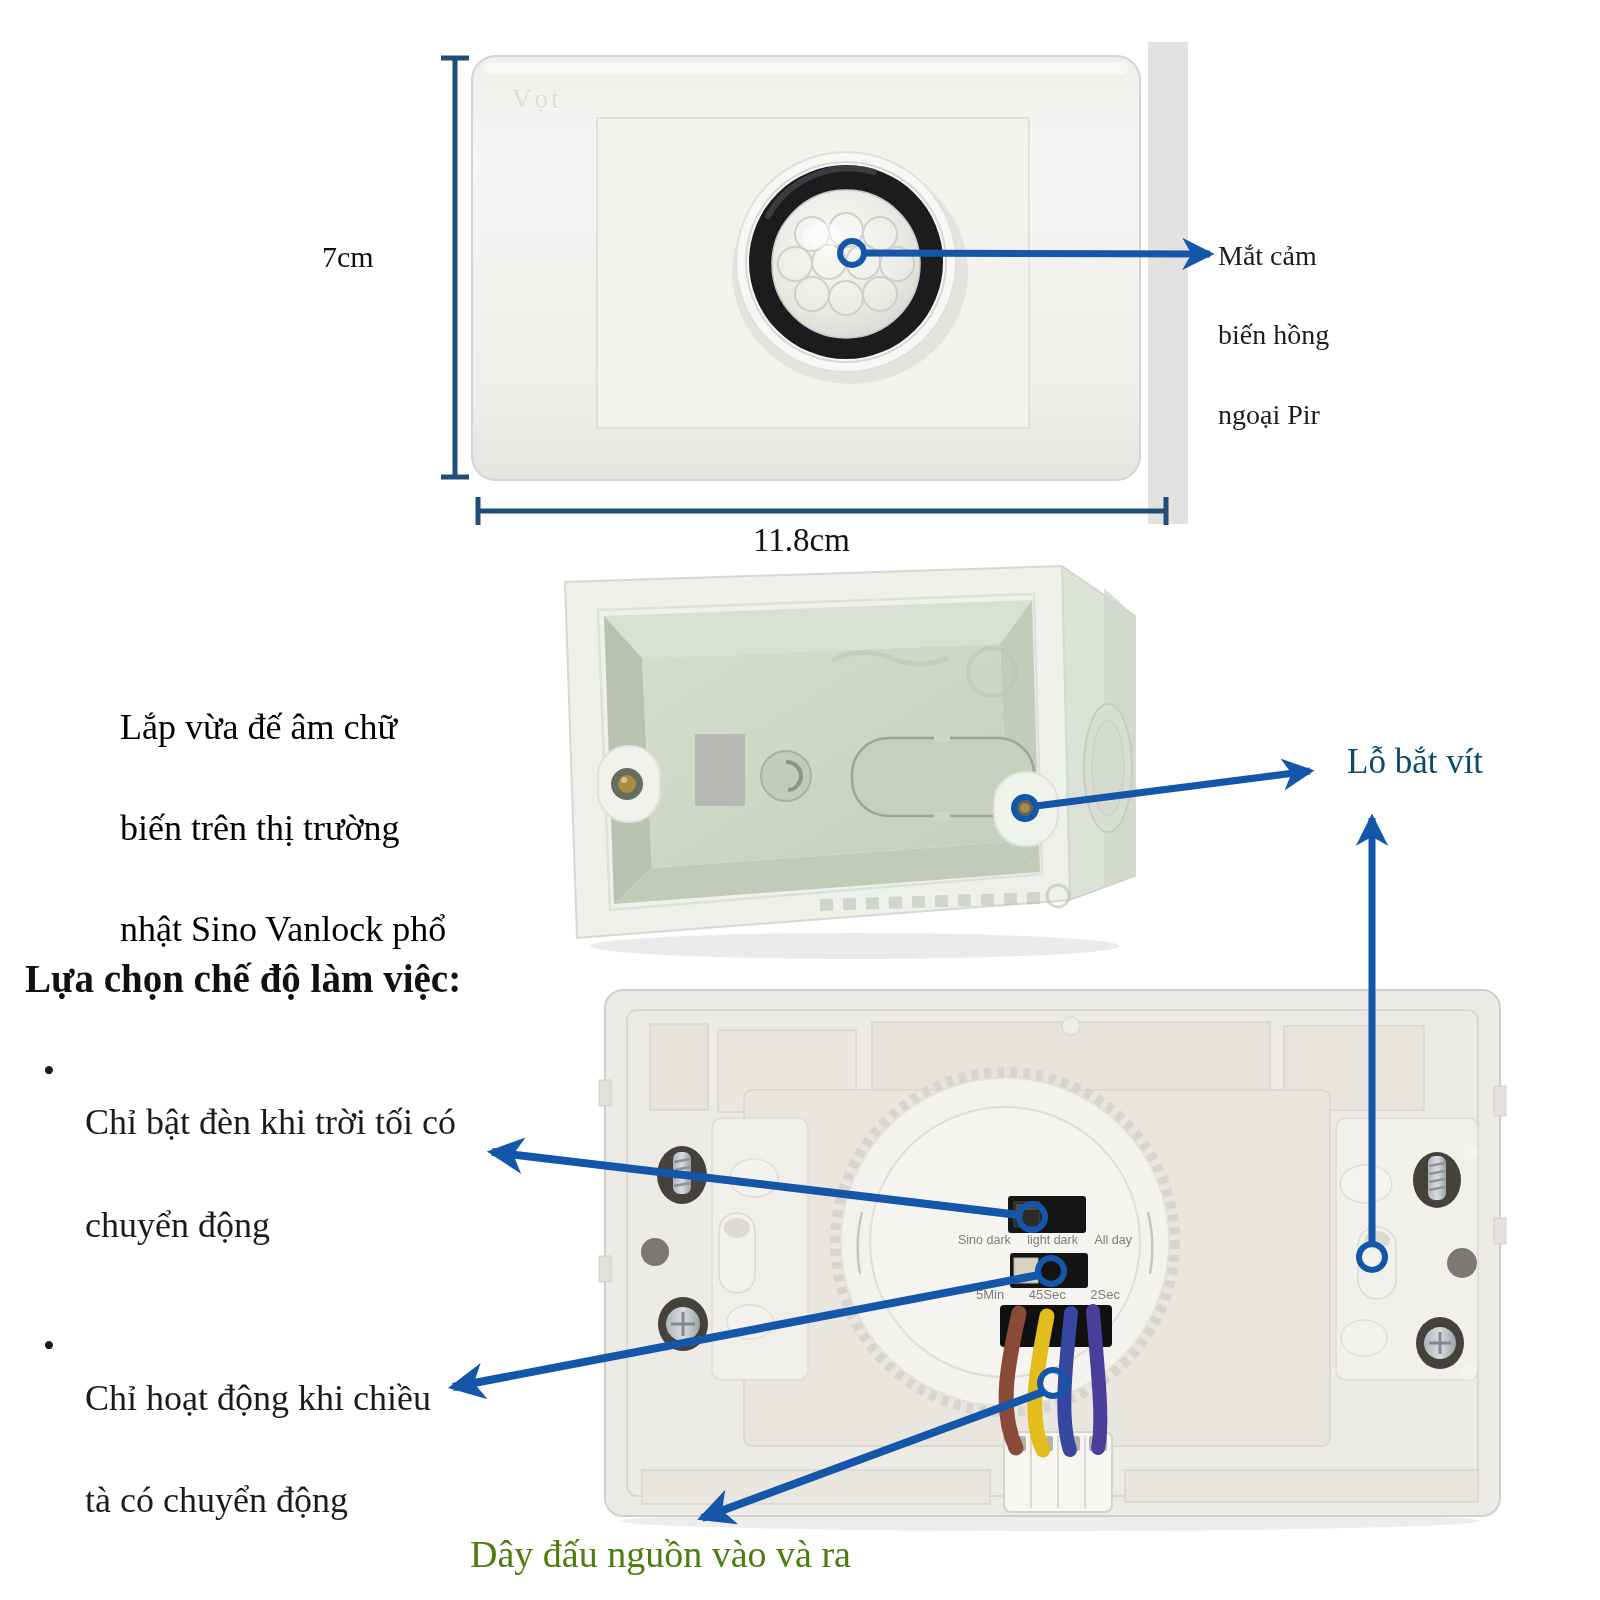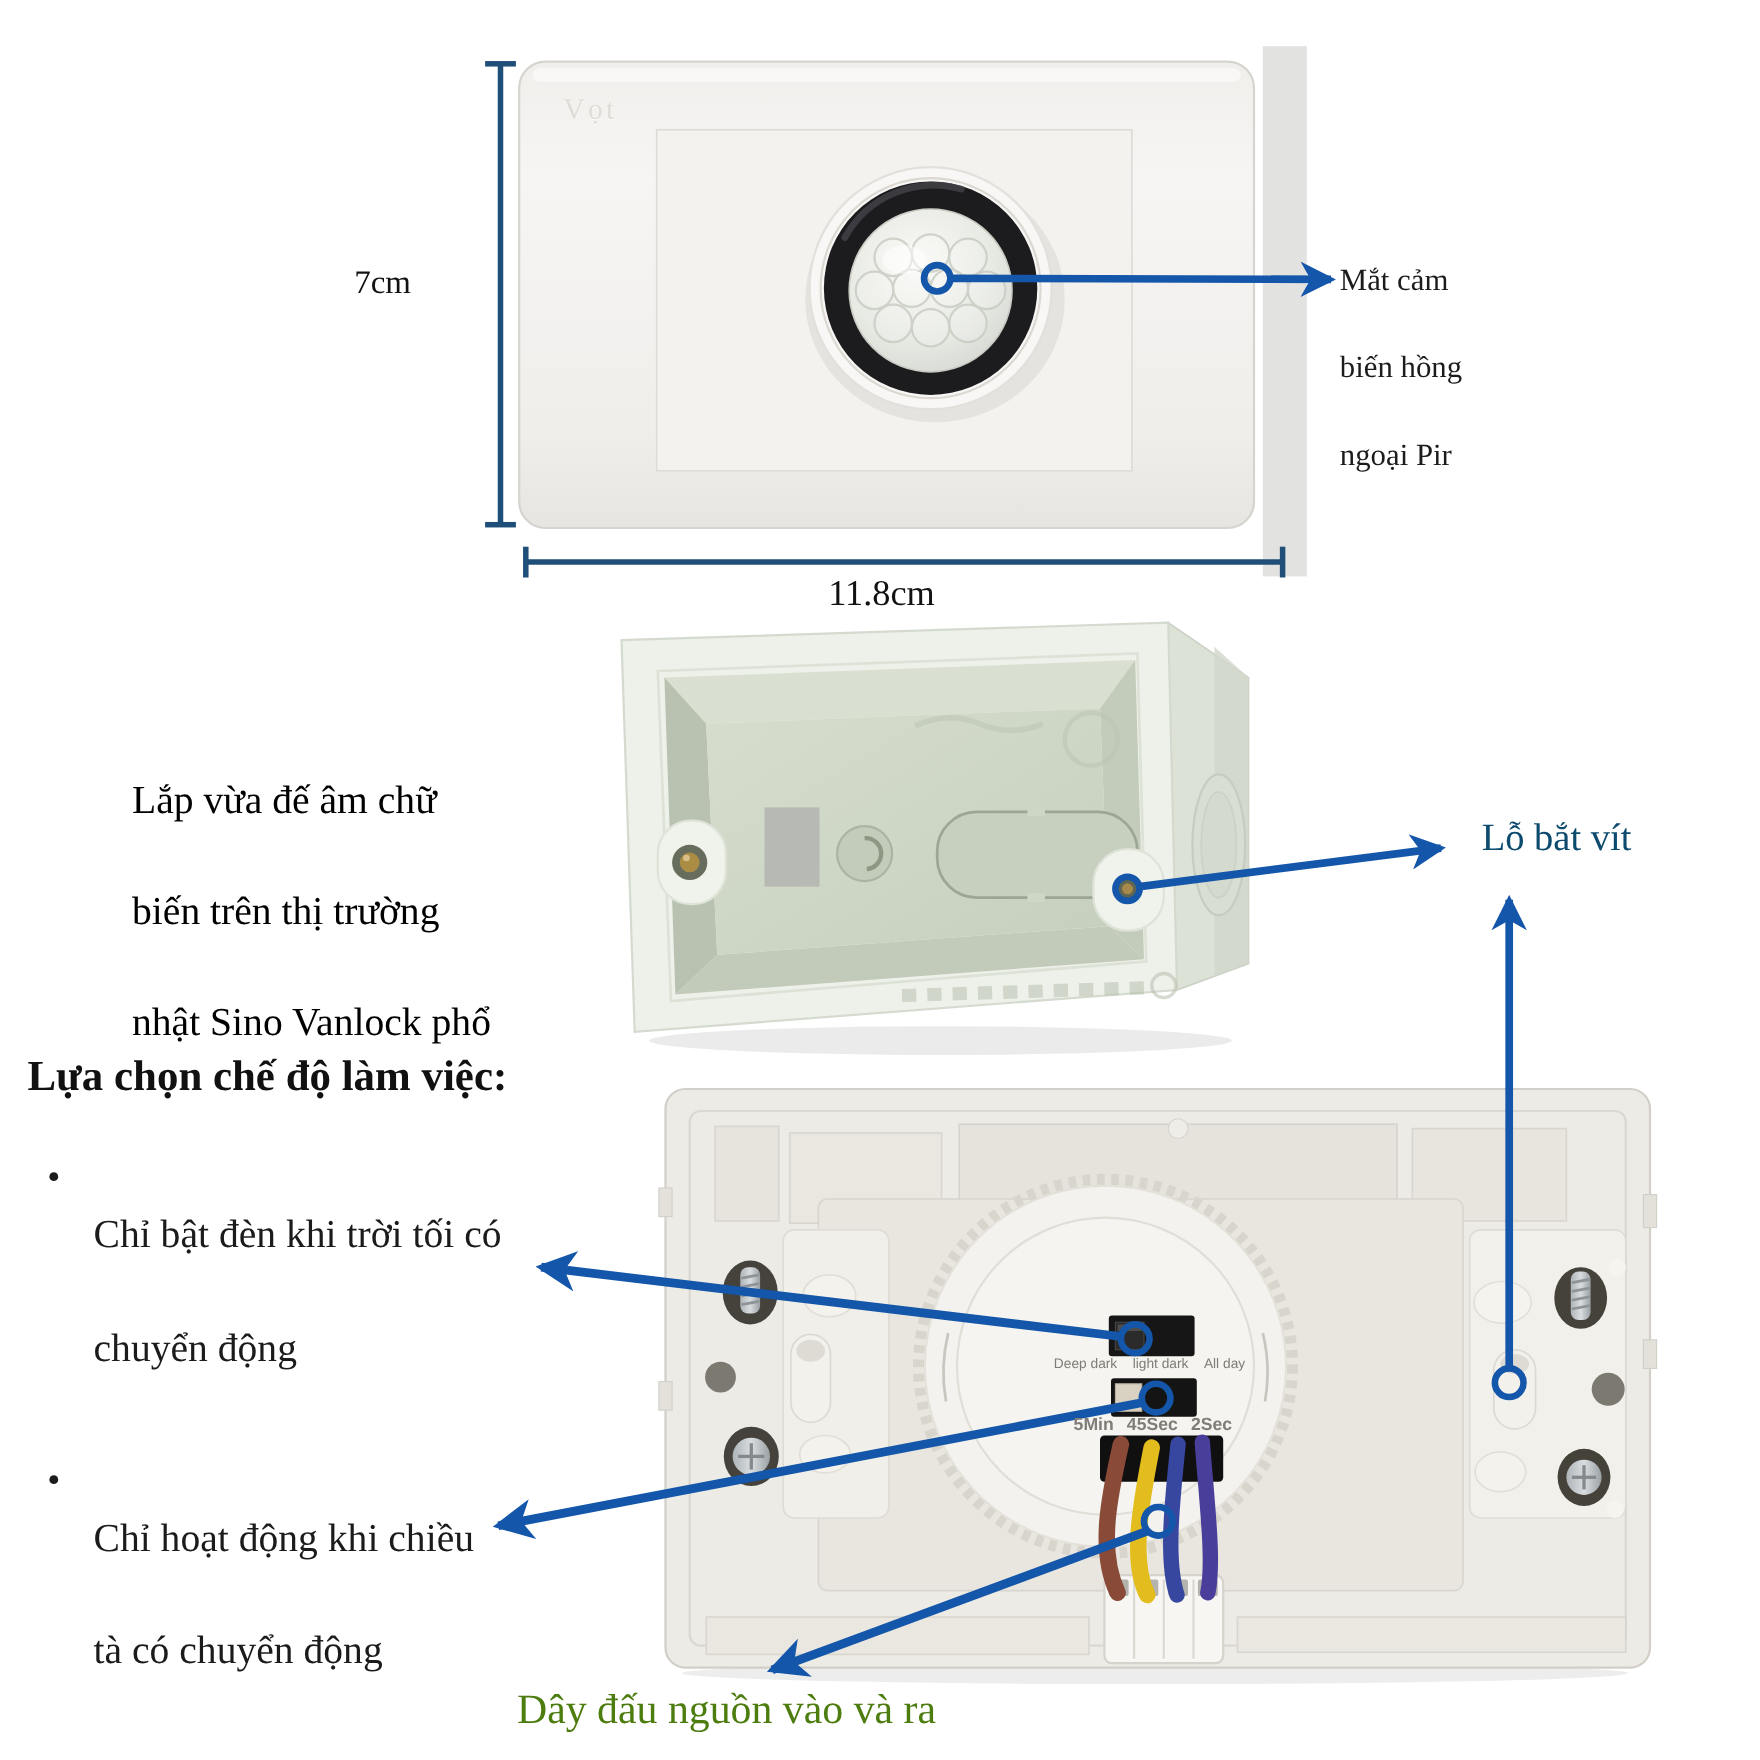--- a/index.html
+++ b/index.html
@@ -16,21 +16,21 @@
   .bullet-list{margin-top:5px;}
   .bullet{display:flex;align-items:flex-start;}
   .bullet .dot{width:42px;min-width:42px;padding-left:18px;font-size:34px;line-height:1.45;}
   .bullet .dot::before{content:"\2022";}
   .bullet .bl{font-size:36px;line-height:1.43;}
   .delay-value{font-size:37px;margin-top:6px;}
   .wires-caption{font-size:38px;color:#4d7c0f;}
   .sw-labels{position:absolute;display:flex;justify-content:space-between;
              font-family:"Liberation Sans","DejaVu Sans",sans-serif;color:#807d76;}
   .sw-labels.row1{left:958px;top:1233px;width:174px;font-size:12.5px;}
-  .sw-labels.row2{left:976px;top:1287px;width:144px;font-size:16px;font-weight:bold;}
+  .sw-labels.row2{left:976px;top:1287px;width:144px;font-size:13px;}
   .embossed{position:absolute;left:512px;top:84px;font-size:27px;letter-spacing:3px;
             color:#dedcd7;text-shadow:0 1px 0 rgba(255,255,255,.9);}
 </style>
 </head>
 <body>
 
 <div id="canvas">
 
 <svg id="art" viewBox="0 0 1600 1600" xmlns="http://www.w3.org/2000/svg">
   <defs>
@@ -276,21 +276,21 @@
         <span class="bl">
           
           
         </span>
       </div>
     </div>
   </div>
 
 
   <div class="sw-labels row1">
-    <span>Deep dark</span>
+    <span>Sino dark</span>
     <span>light dark</span>
     <span>All day</span>
   </div>
   <div class="sw-labels row2">
     <span>5Min</span>
     <span>45Sec</span>
     <span>2Sec</span>
   </div>
 
   <div class="txt wires-caption center" style="left:470px;top:1532px;width:600px;">Dây đấu nguồn vào và ra</div>

